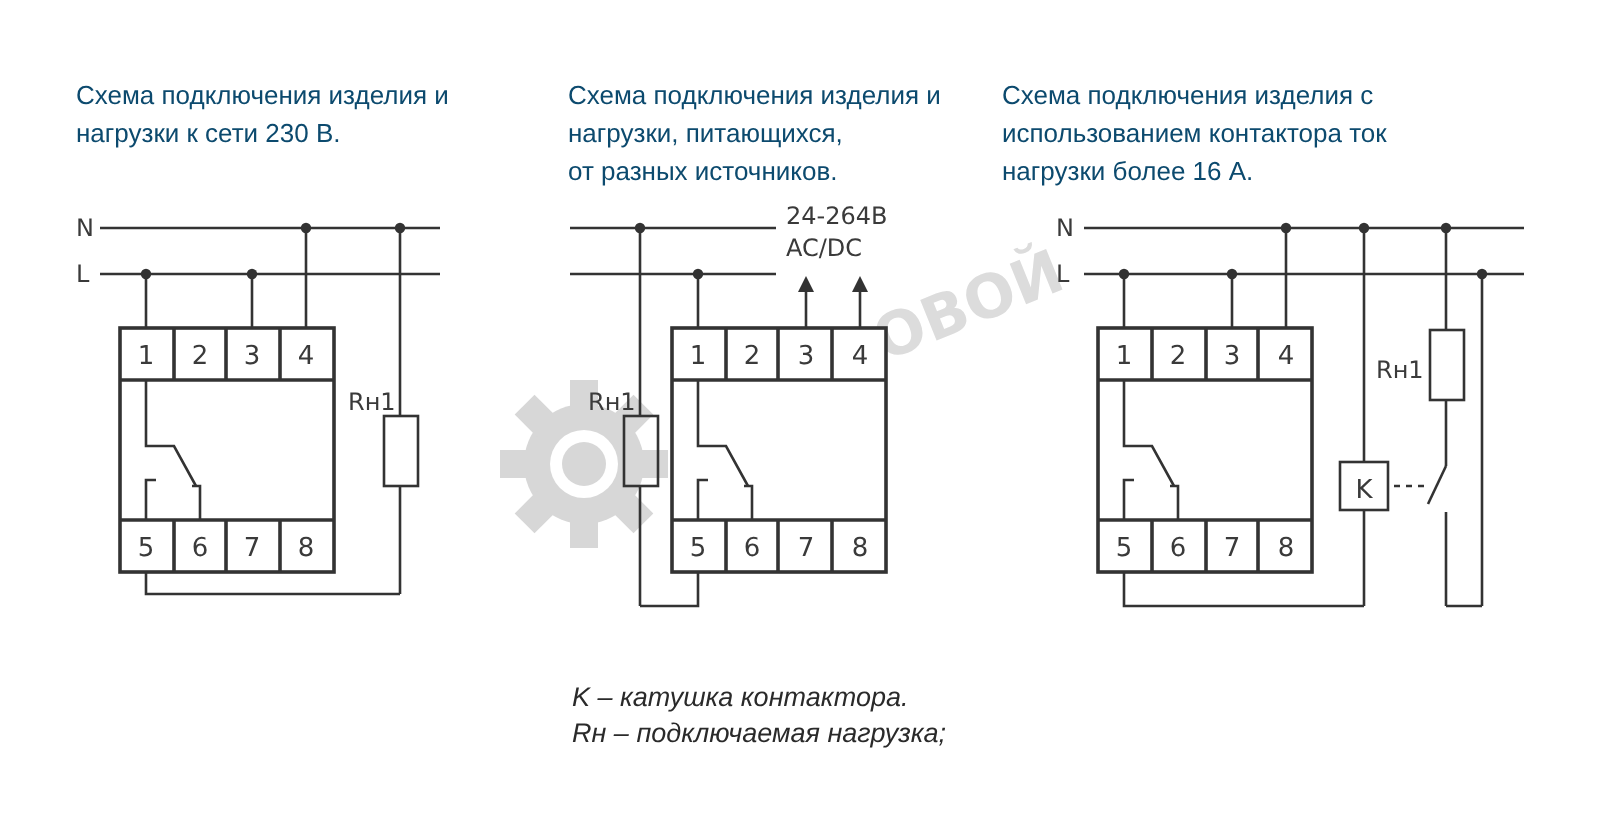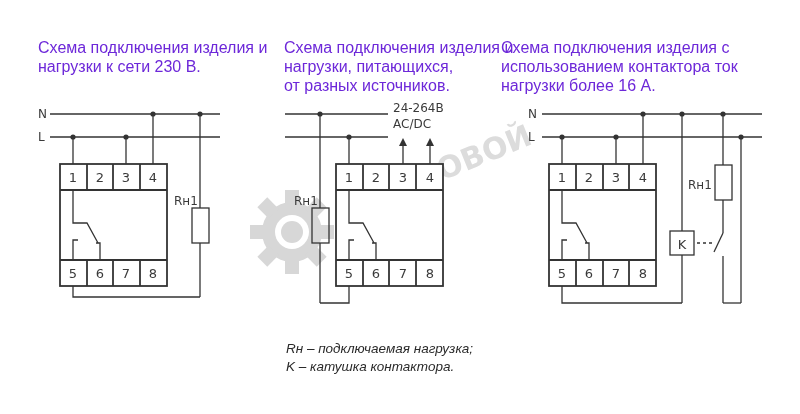--- a/index.html
+++ b/index.html
@@ -1,17 +1,17 @@
 <!DOCTYPE html>
 <html><head>
   <meta charset="utf-8">
   <style>
     html, body { margin: 0; padding: 0; background: #ffffff; }
     body { width: 800px; height: 414px; position: relative; overflow: hidden; font-family: "Liberation Sans", sans-serif; }
-    .caption { position: absolute; font-size: 16px; line-height: 19px; color: #6d28d9; white-space: pre-line; }
+    .caption { position: absolute; font-size: 13px; line-height: 19px; color: #0c4a6e; white-space: pre-line; }
     #cap1 { left: 38px; top: 38px; }
     #cap2 { left: 284px; top: 38px; }
     #cap3 { left: 501px; top: 38px; }
     .legend { position: absolute; left: 286px; top: 340px; font-size: 13.5px; line-height: 18px; color: #2a2a2a; font-style: italic; }
     svg.diagram { position: absolute; left: 0; top: 0; }
     .wire { stroke: #333; stroke-width: 1.3; fill: none; }
     .box { stroke: #333; stroke-width: 1.8; fill: #fff; }
     .term { font-family: "DejaVu Sans", sans-serif; font-size: 13px; fill: #3a3a3a; text-anchor: middle; }
     .lbl { font-family: "DejaVu Sans", sans-serif; font-size: 12px; fill: #3a3a3a; }
     .dot { fill: #333; }
@@ -184,15 +184,15 @@
     <rect class="wire" x="715" y="165" width="17" height="35" style="stroke-width:1.3"></rect>
     <text class="lbl" x="688" y="189">Rн1</text>
     <line class="wire" x1="723" y1="200" x2="723" y2="233"></line>
     <line class="wire" x1="723" y1="233" x2="714" y2="252"></line>
     <line class="wire" x1="723" y1="256" x2="723" y2="303"></line>
     <line class="wire" x1="723" y1="303" x2="741" y2="303"></line>
   </g>
 </svg>
 
 <div class="legend">
+  <div>K – катушка контактора.</div>
   <div>Rн – подключаемая нагрузка;</div>
-  <div>K – катушка контактора.</div>
 </div>
 
 </body></html>

